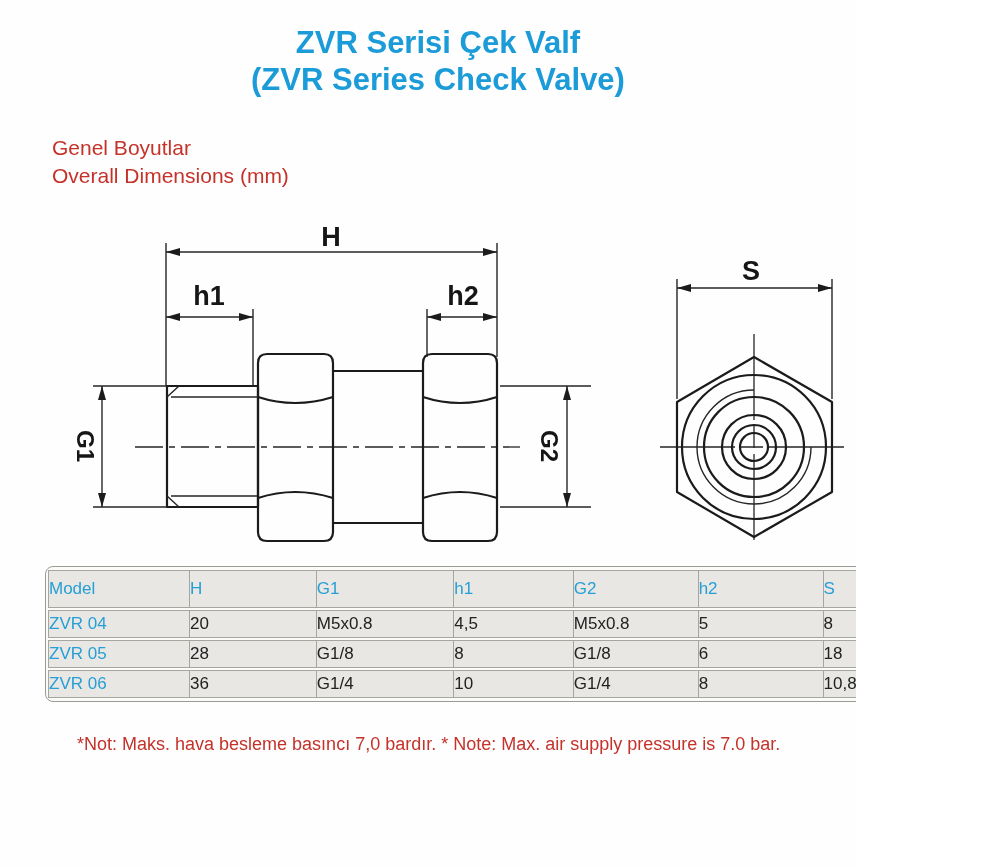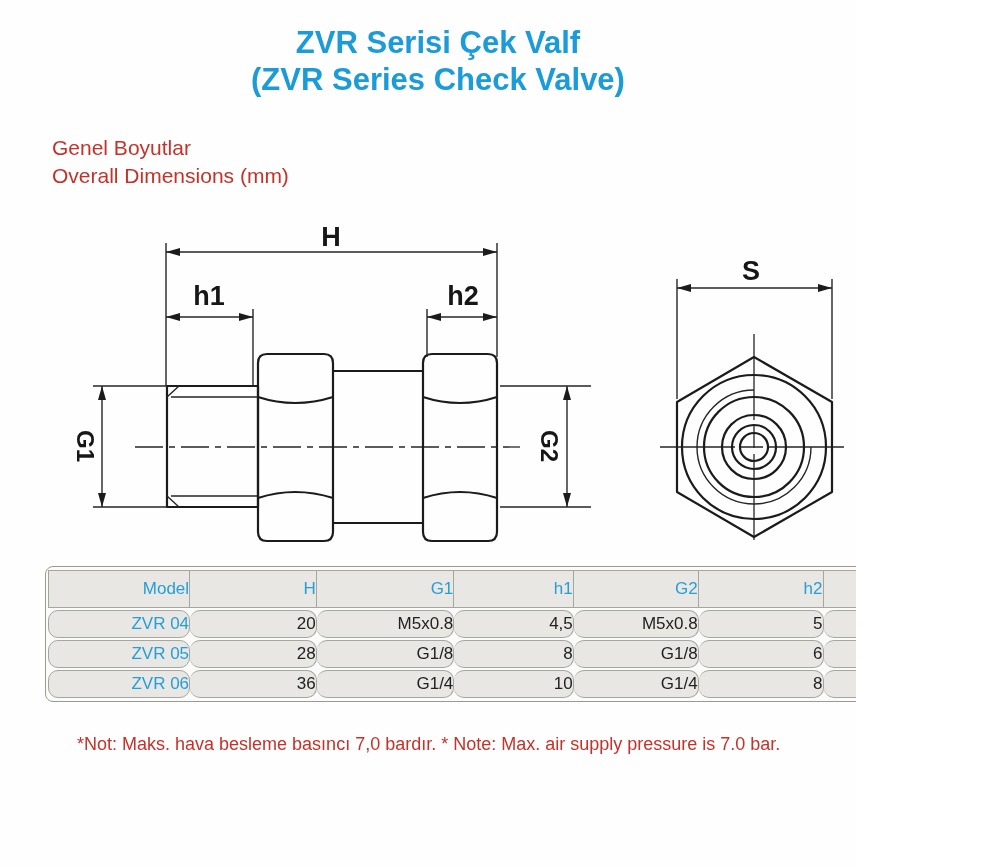--- a/index.html
+++ b/index.html
@@ -26,25 +26,25 @@
     padding:1px 2px;background:#fbfbf9;box-sizing:border-box;
   }
   table.dims{
     width:100%;border-collapse:separate;border-spacing:0 2px;
     font-size:17px;color:#222;table-layout:fixed;
   }
   table.dims th, table.dims td{
     background:var(--c-cell);border-top:1px solid var(--c-cell-border);
     border-bottom:1px solid var(--c-cell-border);
     border-right:1px solid var(--c-cell-border);
-    text-align:right;vertical-align:middle;padding:0;
+    text-align:left;vertical-align:middle;padding:0;
   }
   table.dims th:first-child, table.dims td:first-child{border-left:1px solid var(--c-cell-border);}
   table.dims th{height:36px;font-weight:normal;color:var(--c-accent);font-size:17px;}
-  table.dims td{height:26px;border-radius:10px;}
+  table.dims td{height:26px;}
   table.dims td.model{color:var(--c-accent);}
   .col-model{width:15.7%}.col-h{width:14.0%}.col-g1{width:15.2%}.col-h1{width:13.2%}
   .col-g2{width:13.8%}.col-h2{width:13.8%}.col-s{width:14.3%}
   .note{
     position:absolute;left:77px;top:734px;font-size:18px;color:var(--c-red);
   }
   .obj{stroke:#1b1b1b;stroke-width:2.2;fill:none;stroke-linejoin:round;}
   .thin{stroke:#262626;stroke-width:1.4;fill:none;}
   .arrow{fill:#1b1b1b;stroke:none;}
   .cl{stroke:#262626;stroke-width:1.3;fill:none;}

